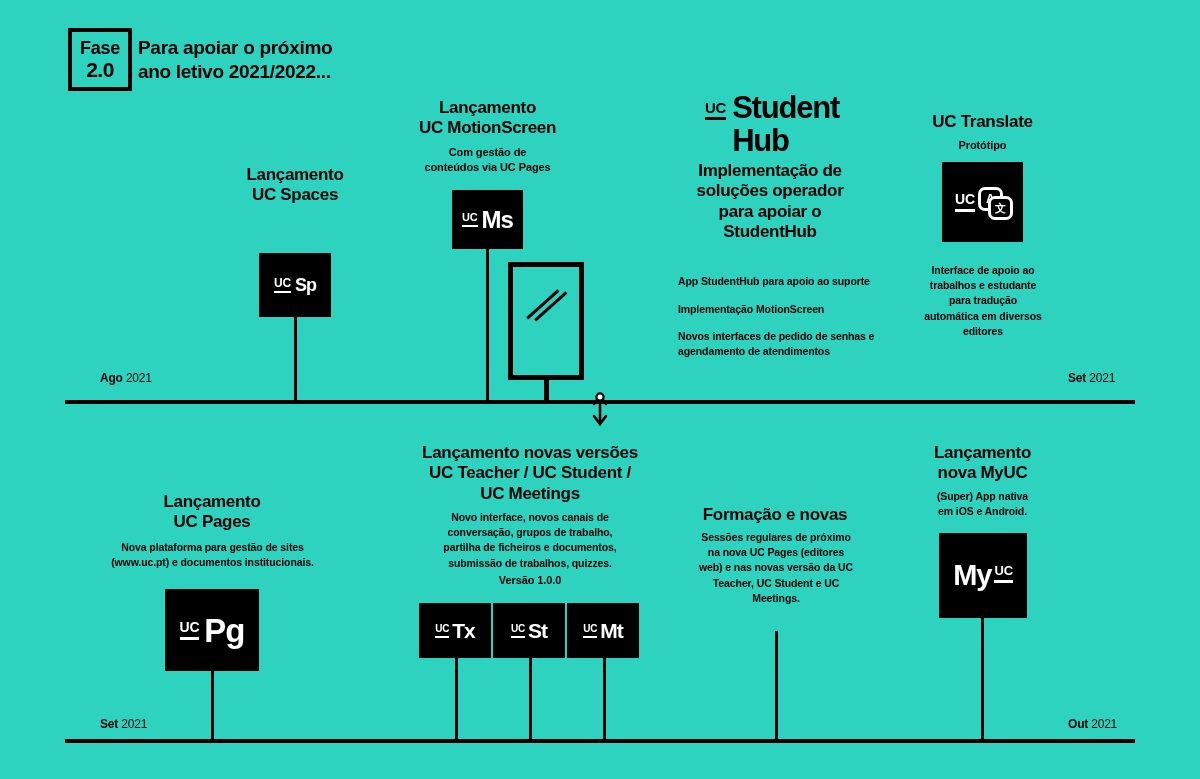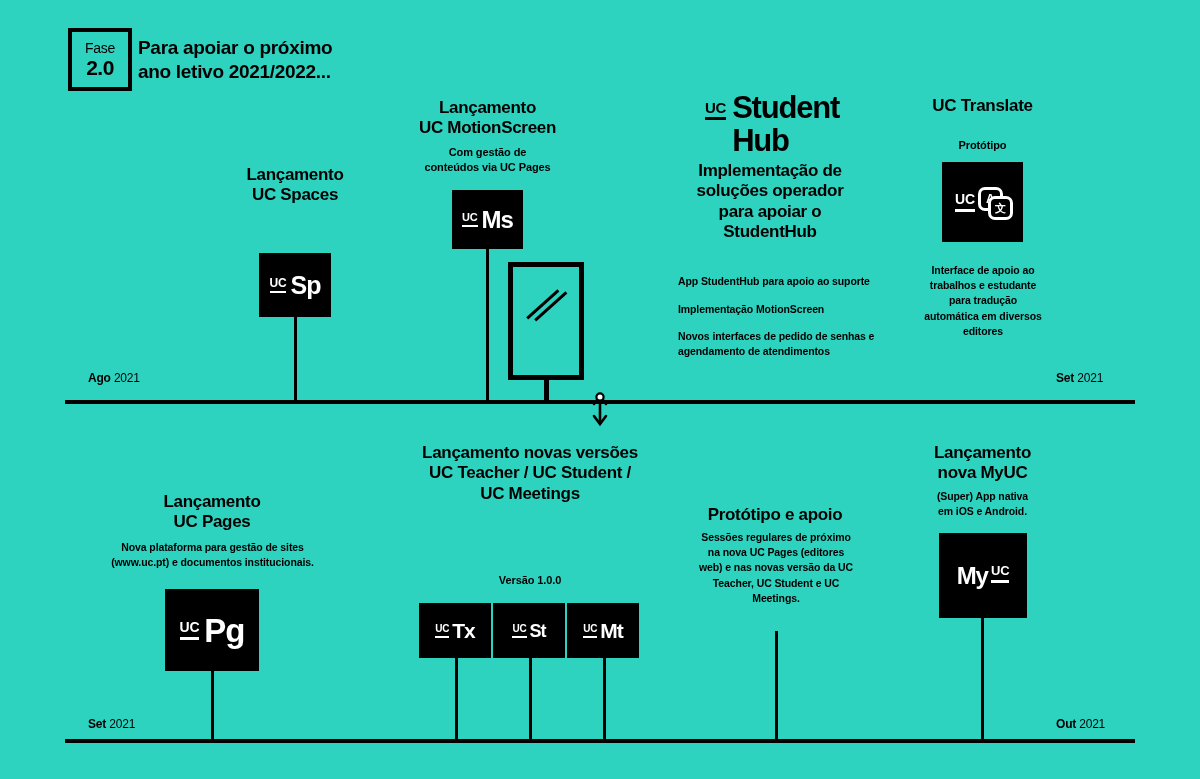--- a/index.html
+++ b/index.html
@@ -14,21 +14,21 @@
   .canvas{position:absolute;inset:0;}
   .abs{position:absolute;}
 
   
   .phase-badge{
     left:68px;top:28px;width:56px;height:55px;
     border:4px solid #000;
     display:flex;flex-direction:column;align-items:center;justify-content:center;
     line-height:1;
   }
-  .phase-badge .p1{font-size:14px;font-weight:normal;letter-spacing:-.3px;}
+  .phase-badge .p1{font-size:18px;font-weight:bold;letter-spacing:-.3px;}
   .phase-badge .p2{font-size:21px;font-weight:bold;letter-spacing:-.5px;margin-top:2px;}
   .header-text{
     left:138px;top:36px;width:420px;
     font-size:19px;font-weight:bold;line-height:1.28;letter-spacing:-.3px;
   }
 
   
   .title{
     font-size:17px;font-weight:bold;line-height:1.2;text-align:center;letter-spacing:-.3px;
   }
@@ -60,21 +60,21 @@
 
   
   .monitor-frame{
     border:5px solid #000;background:transparent;
   }
   .monitor-neck{background:#000;width:5px;}
   .glint{background:#000;height:2.5px;transform:rotate(-42deg);transform-origin:left center;}
 
   
   .axis-label{font-size:12px;letter-spacing:-.2px;white-space:nowrap;}
-  .axis-label b{font-weight:bold;}
+  .axis-label b{font-weight:bold;margin-left:12px;}
   .axis-label span{font-weight:normal;}
 
   
   .sh-list{width:200px;}
   .sh-item{
     font-size:10.5px;font-weight:bold;line-height:1.4;text-align:left;
     margin-bottom:13px;letter-spacing:-.1px;
   }
 
   
@@ -101,21 +101,21 @@
   <div class="abs title" style="left:205px;top:165px;width:180px;">
     <div>Lançamento</div>
     <div>UC Spaces</div>
   </div>
   <div class="abs tile" style="left:259px;top:253px;width:72px;height:64px;">
     <div class="logo" style="gap:4px;">
       <span class="uc-mark">
         <span class="uc-letters" style="font-size:12px;">UC</span>
         <span class="uc-rule" style="height:2px;margin-top:2px;"></span>
       </span>
-      <span class="big-word" style="font-size:25px;">Sp</span>
+      <span class="big-word" style="font-size:18px;">Sp</span>
     </div>
   </div>
   <div class="abs tick" style="left:294px;top:317px;height:85px;"></div>
 
   <div class="abs title" style="left:395px;top:98px;width:185px;">
     <div>Lançamento</div>
     <div>UC MotionScreen</div>
   </div>
   <div class="abs subtitle" style="left:400px;top:145px;width:175px;">
     <div>Com gestão de</div>
@@ -166,21 +166,21 @@
     <div>soluções operador</div>
     <div>para apoiar o</div>
     <div>StudentHub</div>
   </div>
   <div class="abs sh-list" style="left:678px;top:274px;">
     <div class="sh-item">App StudentHub para apoio ao suporte</div>
     <div class="sh-item">Implementação MotionScreen</div>
     <div class="sh-item">Novos interfaces de pedido de senhas e agendamento de atendimentos</div>
   </div>
 
-  <div class="abs title" style="left:895px;top:96px;width:175px;">
+  <div class="abs title" style="left:895px;top:112px;width:175px;">
     <div>UC Translate</div>
   </div>
   <div class="abs subtitle" style="left:895px;top:138px;width:175px;">
     <div>Protótipo</div>
   </div>
   <div class="abs tile" style="left:942px;top:162px;width:81px;height:80px;">
     <div class="logo" style="gap:3px;">
       <span class="uc-mark">
         <span class="uc-letters" style="font-size:14px;">UC</span>
         <span class="uc-rule" style="height:2.5px;margin-top:3px;"></span>
@@ -226,78 +226,84 @@
       <span class="big-word" style="font-size:33px;">Pg</span>
     </div>
   </div>
   <div class="abs tick" style="left:211px;top:671px;height:70px;"></div>
 
   <div class="abs title" style="left:405px;top:443px;width:250px;">
     <div>Lançamento novas versões</div>
     <div>UC Teacher / UC Student /</div>
     <div>UC Meetings</div>
   </div>
+  <div class="abs desc" style="left:413px;top:510px;width:234px;">
+    <div>Novo interface, novos canais de</div>
+    <div>conversação, grupos de trabalho,</div>
+    <div>partilha de ficheiros e documentos,</div>
+    <div>submissão de trabalhos, quizzes.</div>
+  </div>
   <div class="abs subtitle" style="left:450px;top:573px;width:160px;">Versão 1.0.0</div>
 
   <div class="abs tile" style="left:419px;top:603px;width:72px;height:55px;">
     <div class="logo" style="gap:3px;">
       <span class="uc-mark">
         <span class="uc-letters" style="font-size:10px;">UC</span>
         <span class="uc-rule" style="height:2px;margin-top:2px;"></span>
       </span>
       <span class="big-word" style="font-size:21px;">Tx</span>
     </div>
   </div>
   <div class="abs tick" style="left:455px;top:658px;height:83px;"></div>
 
   <div class="abs tile" style="left:493px;top:603px;width:72px;height:55px;">
     <div class="logo" style="gap:3px;">
       <span class="uc-mark">
         <span class="uc-letters" style="font-size:10px;">UC</span>
         <span class="uc-rule" style="height:2px;margin-top:2px;"></span>
       </span>
-      <span class="big-word" style="font-size:18px;">St</span>
+      <span class="big-word" style="font-size:21px;">St</span>
     </div>
   </div>
   <div class="abs tick" style="left:529px;top:658px;height:83px;"></div>
 
   <div class="abs tile" style="left:567px;top:603px;width:72px;height:55px;">
     <div class="logo" style="gap:3px;">
       <span class="uc-mark">
         <span class="uc-letters" style="font-size:10px;">UC</span>
         <span class="uc-rule" style="height:2px;margin-top:2px;"></span>
       </span>
       <span class="big-word" style="font-size:21px;">Mt</span>
     </div>
   </div>
   <div class="abs tick" style="left:603px;top:658px;height:83px;"></div>
 
   <div class="abs title" style="left:680px;top:505px;width:190px;">
-    <div>Protótipo e apoio</div>
+    <div>Formação e novas</div>
   </div>
   <div class="abs desc" style="left:690px;top:530px;width:172px;">
     <div>Sessões regulares de próximo</div>
     <div>na nova UC Pages (editores</div>
     <div>web) e nas novas versão da UC</div>
     <div>Teacher, UC Student e UC</div>
     <div>Meetings.</div>
   </div>
   <div class="abs tick" style="left:775px;top:631px;height:110px;"></div>
 
   <div class="abs title" style="left:895px;top:443px;width:175px;">
     <div>Lançamento</div>
     <div>nova MyUC</div>
   </div>
   <div class="abs desc" style="left:900px;top:489px;width:165px;">
     <div>(Super) App nativa</div>
     <div>em iOS e Android.</div>
   </div>
   <div class="abs tile" style="left:939px;top:533px;width:88px;height:85px;">
     <div class="logo" style="gap:3px;align-items:center;">
-      <span class="big-word" style="font-size:24px;">My</span>
+      <span class="big-word" style="font-size:29px;">My</span>
       <span class="uc-mark" style="margin-top:-4px;">
         <span class="uc-letters" style="font-size:13px;">UC</span>
         <span class="uc-rule" style="height:2.5px;margin-top:3px;"></span>
       </span>
     </div>
   </div>
   <div class="abs tick" style="left:981px;top:618px;height:123px;"></div>
 
   <div class="abs axis" style="left:65px;top:739px;width:1070px;"></div>
   <div class="abs axis-label" style="left:88px;top:717px;">

